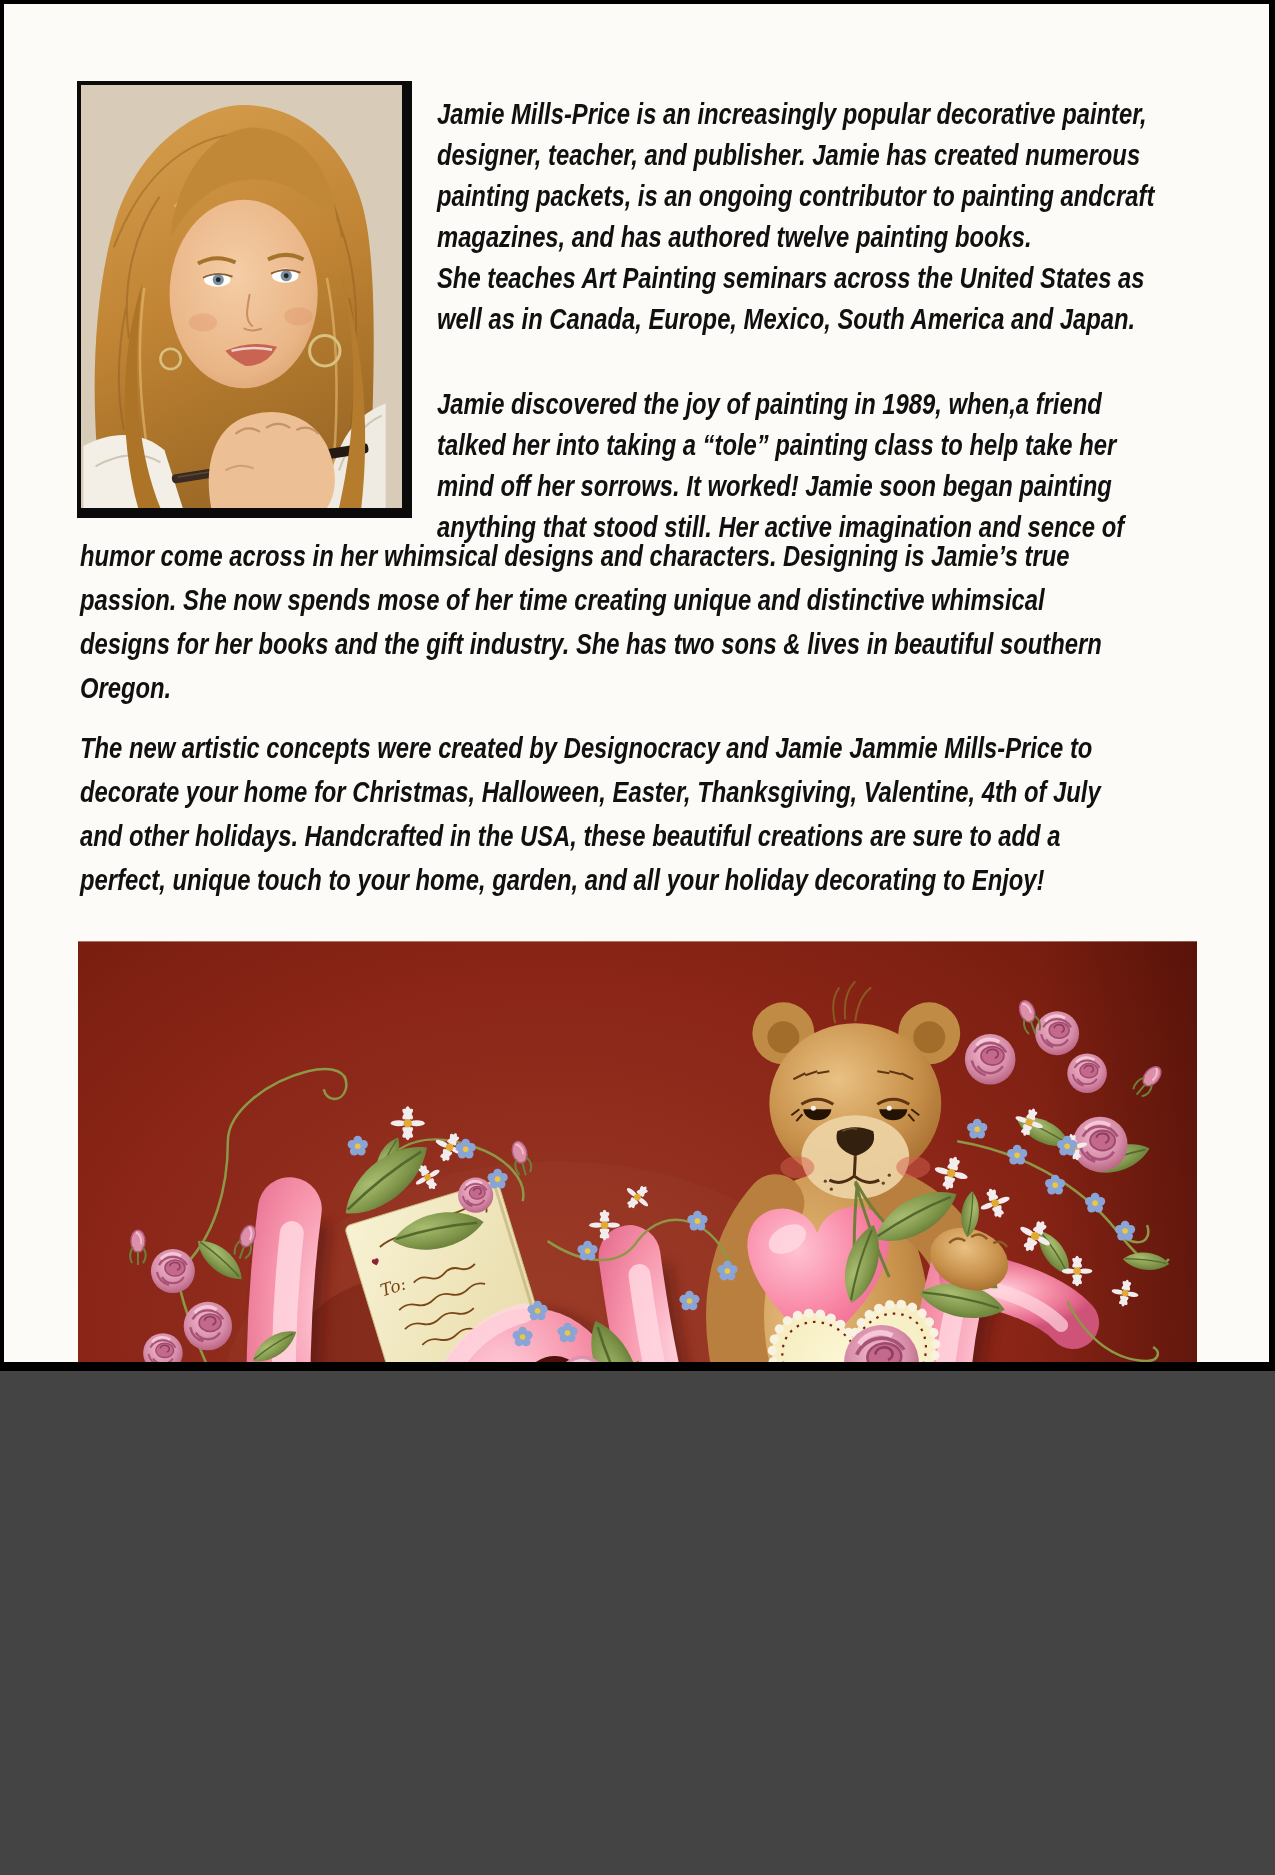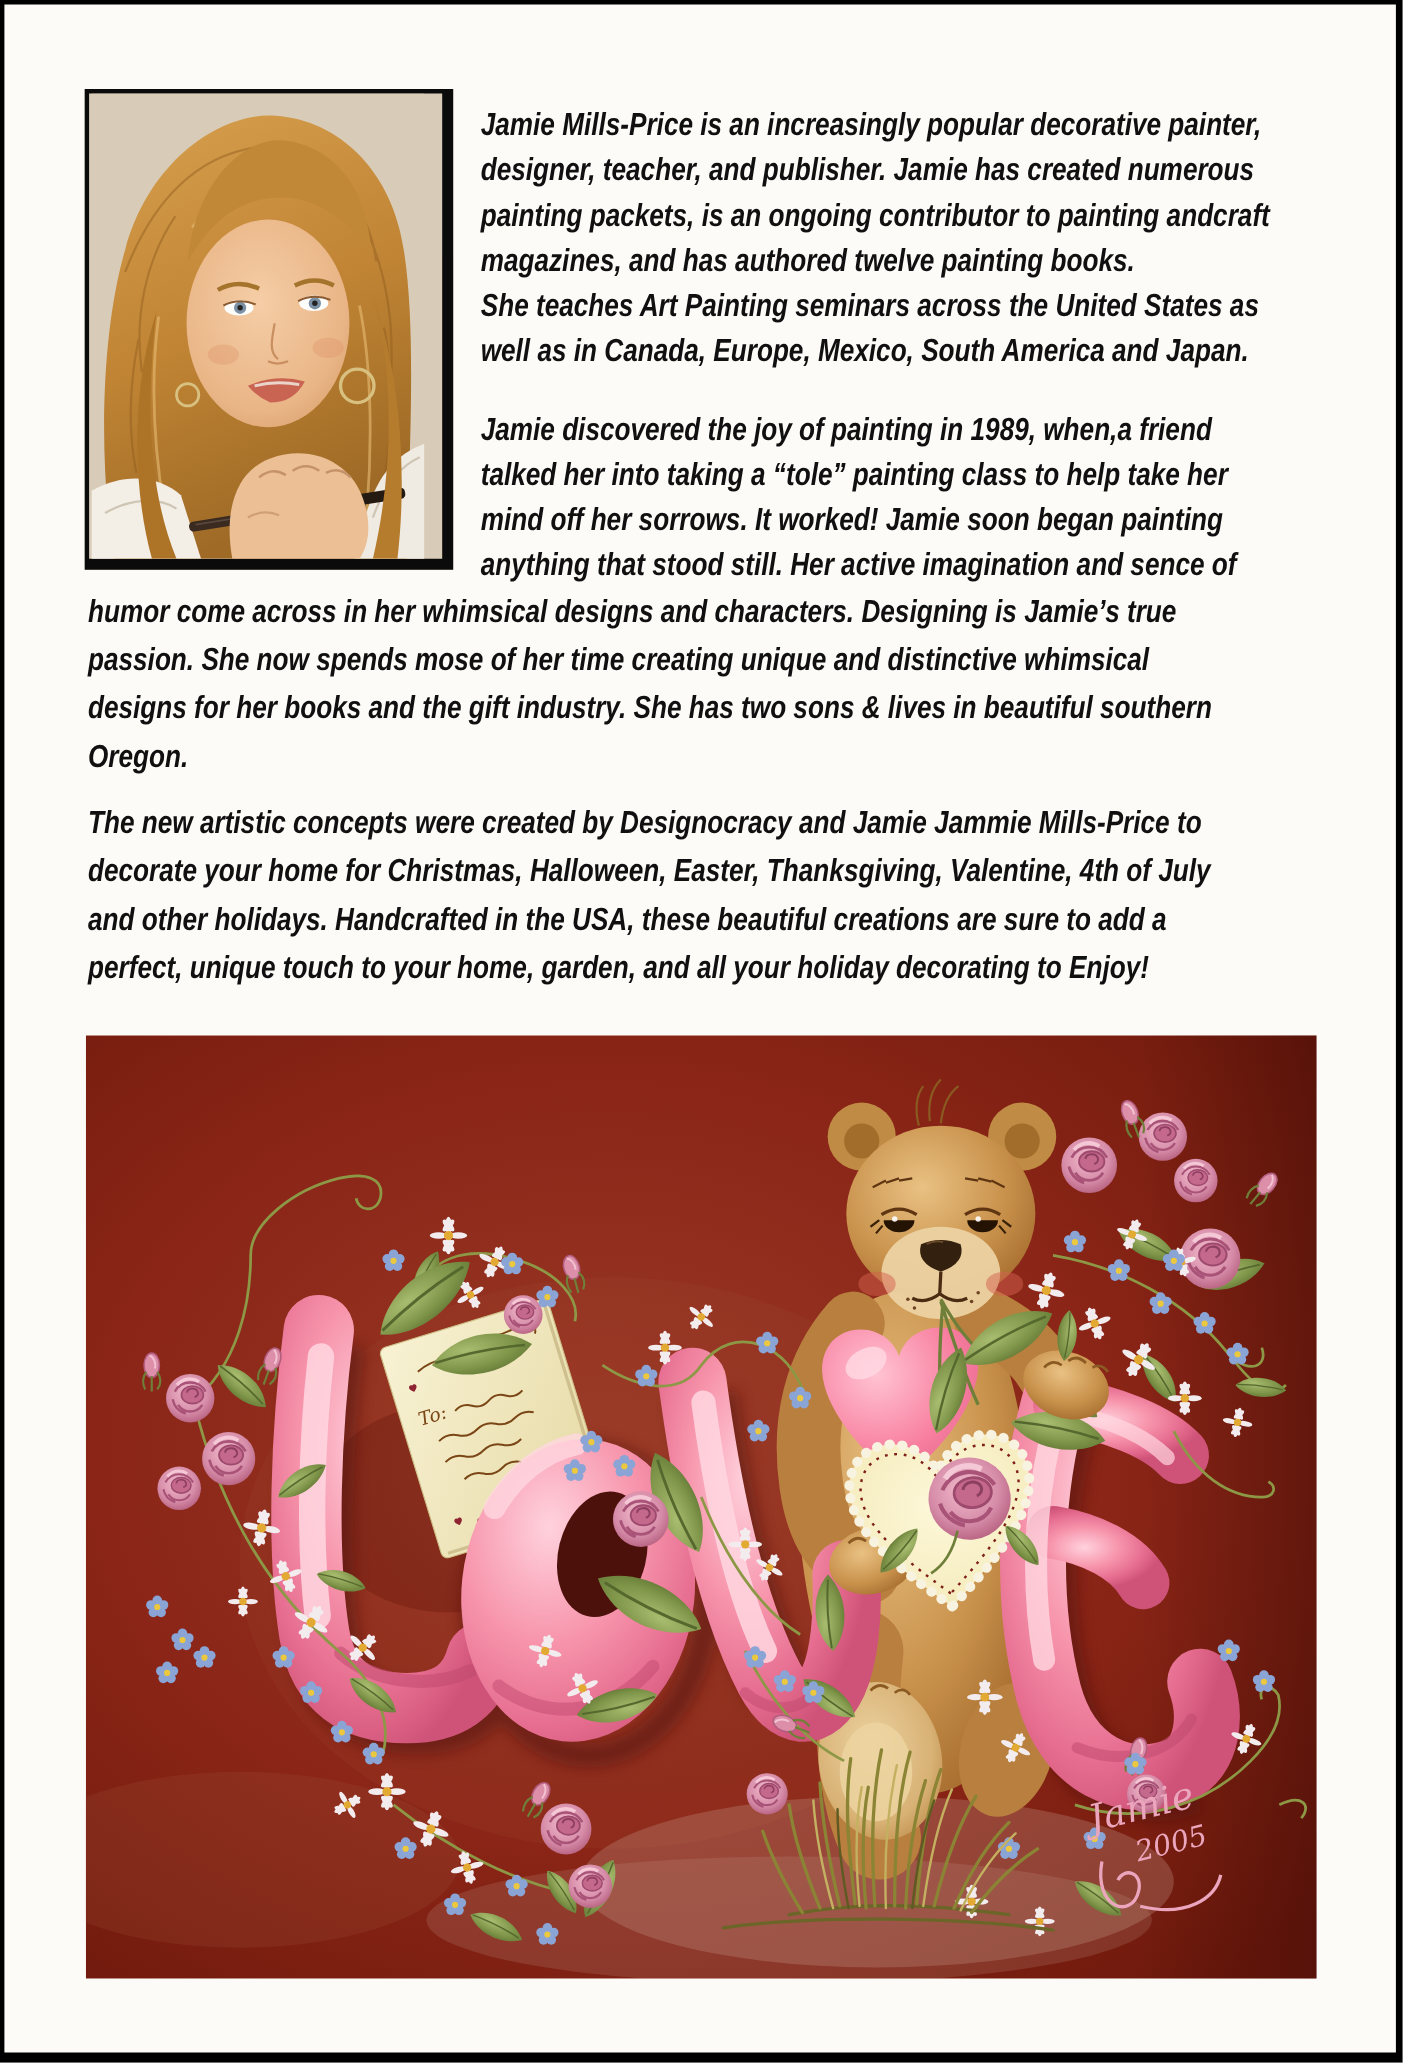--- a/index.html
+++ b/index.html
@@ -1,18 +1,18 @@
 <!DOCTYPE html>
 <html><head>
 <meta charset="utf-8">
 <style>
   html,body { margin:0; padding:0; background:#444; }
   .page {
     position:relative;
-    width:1275px; height:1875px;
+    width:1275px; height:1371px;
     background:#fcfbf8;
     box-sizing:border-box;
     border-style:solid; border-color:#000;
     border-width:4px 6px 9px 4px;
     overflow:hidden;
     font-family:"Liberation Sans", sans-serif;
   }
   .photo-frame {
     position:absolute; left:73px; top:77px;
     width:335px; height:437px;
@@ -24,21 +24,21 @@
   .photo-frame svg { display:block; }
   .bio { position:absolute; color:#101010; }
   .bio .tline {
     white-space:nowrap;
     transform:scaleX(0.82);
     transform-origin:0 50%;
     font-style:italic; font-weight:bold;
     font-size:29px;
   }
   .p1   { left:433px; top:90px;  }
-  .p2a  { left:433px; top:367px; }
+  .p2a  { left:433px; top:380px; }
   .p2b  { left:76px;  top:530px; }
   .p3   { left:76px;  top:722px; }
   .p1 .tline, .p2a .tline { line-height:41px; height:41px; }
   .p2b .tline, .p3 .tline { line-height:44px; height:44px; }
   .painting {
     position:absolute; left:74px; top:937px;
     width:1119px; height:858px;
   }
   .painting svg { display:block; }
 </style>

